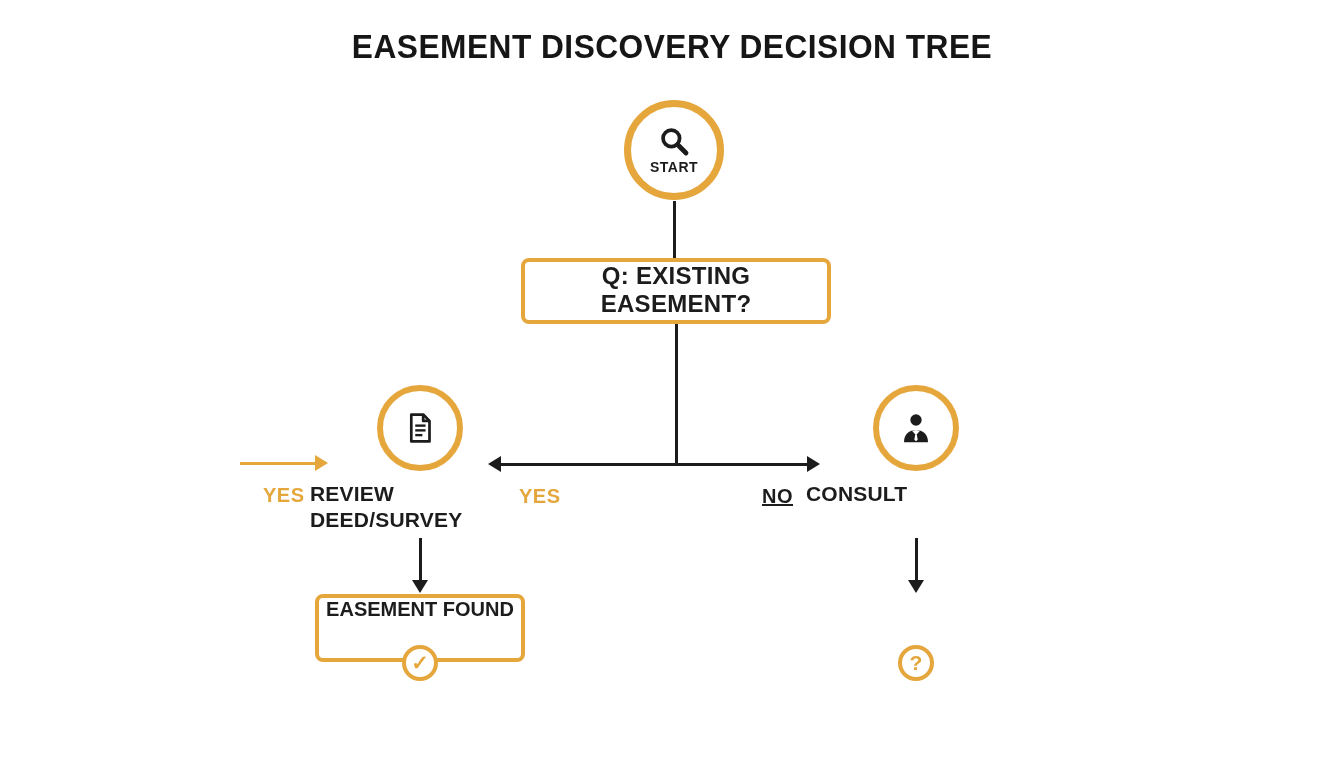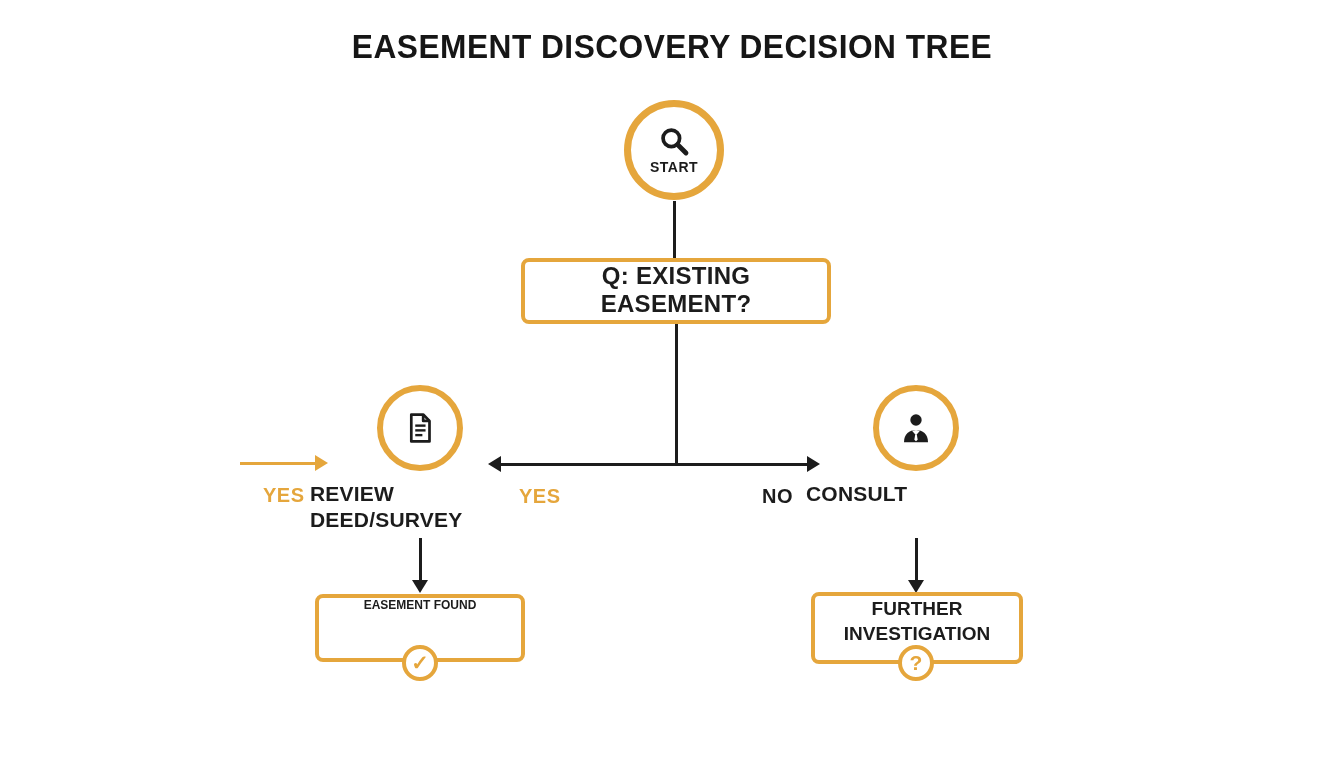--- a/index.html
+++ b/index.html
@@ -50,21 +50,21 @@
     border-radius: 8px;
     background: #fff;
     display: flex;
     flex-direction: column;
     align-items: center;
     justify-content: flex-start;
     text-align: center;
     font-weight: 800;
   }
   #question-box { left: 521px; top: 258px; width: 310px; height: 66px; font-size: 24px; letter-spacing: 0.3px; }
-  #left-result-box  { left: 315px; top: 594px; width: 210px; height: 68px; font-size: 12px; }
+  #left-result-box  { left: 315px; top: 594px; width: 210px; height: 68px; font-size: 20px; }
   #right-result-box { left: 811px; top: 592px; width: 212px; height: 72px; font-size: 19px; line-height: 25px; }
 
   
   .vline { width: 3px; background: #1c1c1c; }
   .hline { height: 3px; background: #1c1c1c; }
   .hline.gold { background: var(--accent); }
 
   
   .arrow-left {
     width: 0; height: 0;
@@ -144,21 +144,21 @@
   </div>
 
   <div class="abs vline" style="left:675px; top:324px; height:141px;"></div>
 
   <div class="abs hline" style="left:500px; top:463px; width:177px;"></div>
   <div class="abs arrow-left" style="left:488px; top:456px;"></div>
   <div class="abs edge-label gold" style="left:519px; top:437px;">YES</div>
 
   <div class="abs hline" style="left:677px; top:463px; width:130px;"></div>
   <div class="abs arrow-right" style="left:807px; top:456px;"></div>
-  <div class="abs edge-label" style="left:762px; top:437px;">NO</div>
+  <div class="abs edge-label" style="left:762px; top:437px;text-decoration:underline;">NO</div>
 
   <div class="abs edge-label gold" style="left:263px; top:436px;">YES</div>
   <div class="abs hline gold" style="left:240px; top:462px; width:76px;"></div>
   <div class="abs arrow-right gold" style="left:315px; top:455px;"></div>
 
   <div id="left-node" class="abs circle-node">
     <span class="icon-wrap">
       <svg width="38" height="38" viewBox="0 0 24 24">
         <path d="M6.5 3.5 H14 L18 7.5 V20.5 H6.5 Z" fill="none" stroke="#1c1c1c" stroke-width="1.7" stroke-linejoin="round"></path>
         <path d="M14 3.5 V7.5 H18" fill="none" stroke="#1c1c1c" stroke-width="1.7" stroke-linejoin="round"></path>
@@ -193,19 +193,15 @@
     </span>
   </div>
 
   <div id="right-caption" class="abs node-caption">
     <div>CONSULT</div>
   </div>
 
   <div class="abs vline" style="left:915px; top:538px; height:44px;"></div>
   <div class="abs arrow-down" style="left:908px; top:580px;"></div>
 
-  <div id="right-result-box" class="abs result-box">
-    <div>FURTHER</div>
-    <div>INVESTIGATION</div>
-  </div>
   <div id="right-badge" class="abs badge">?</div>
 
 </div>
 
 </body></html>

